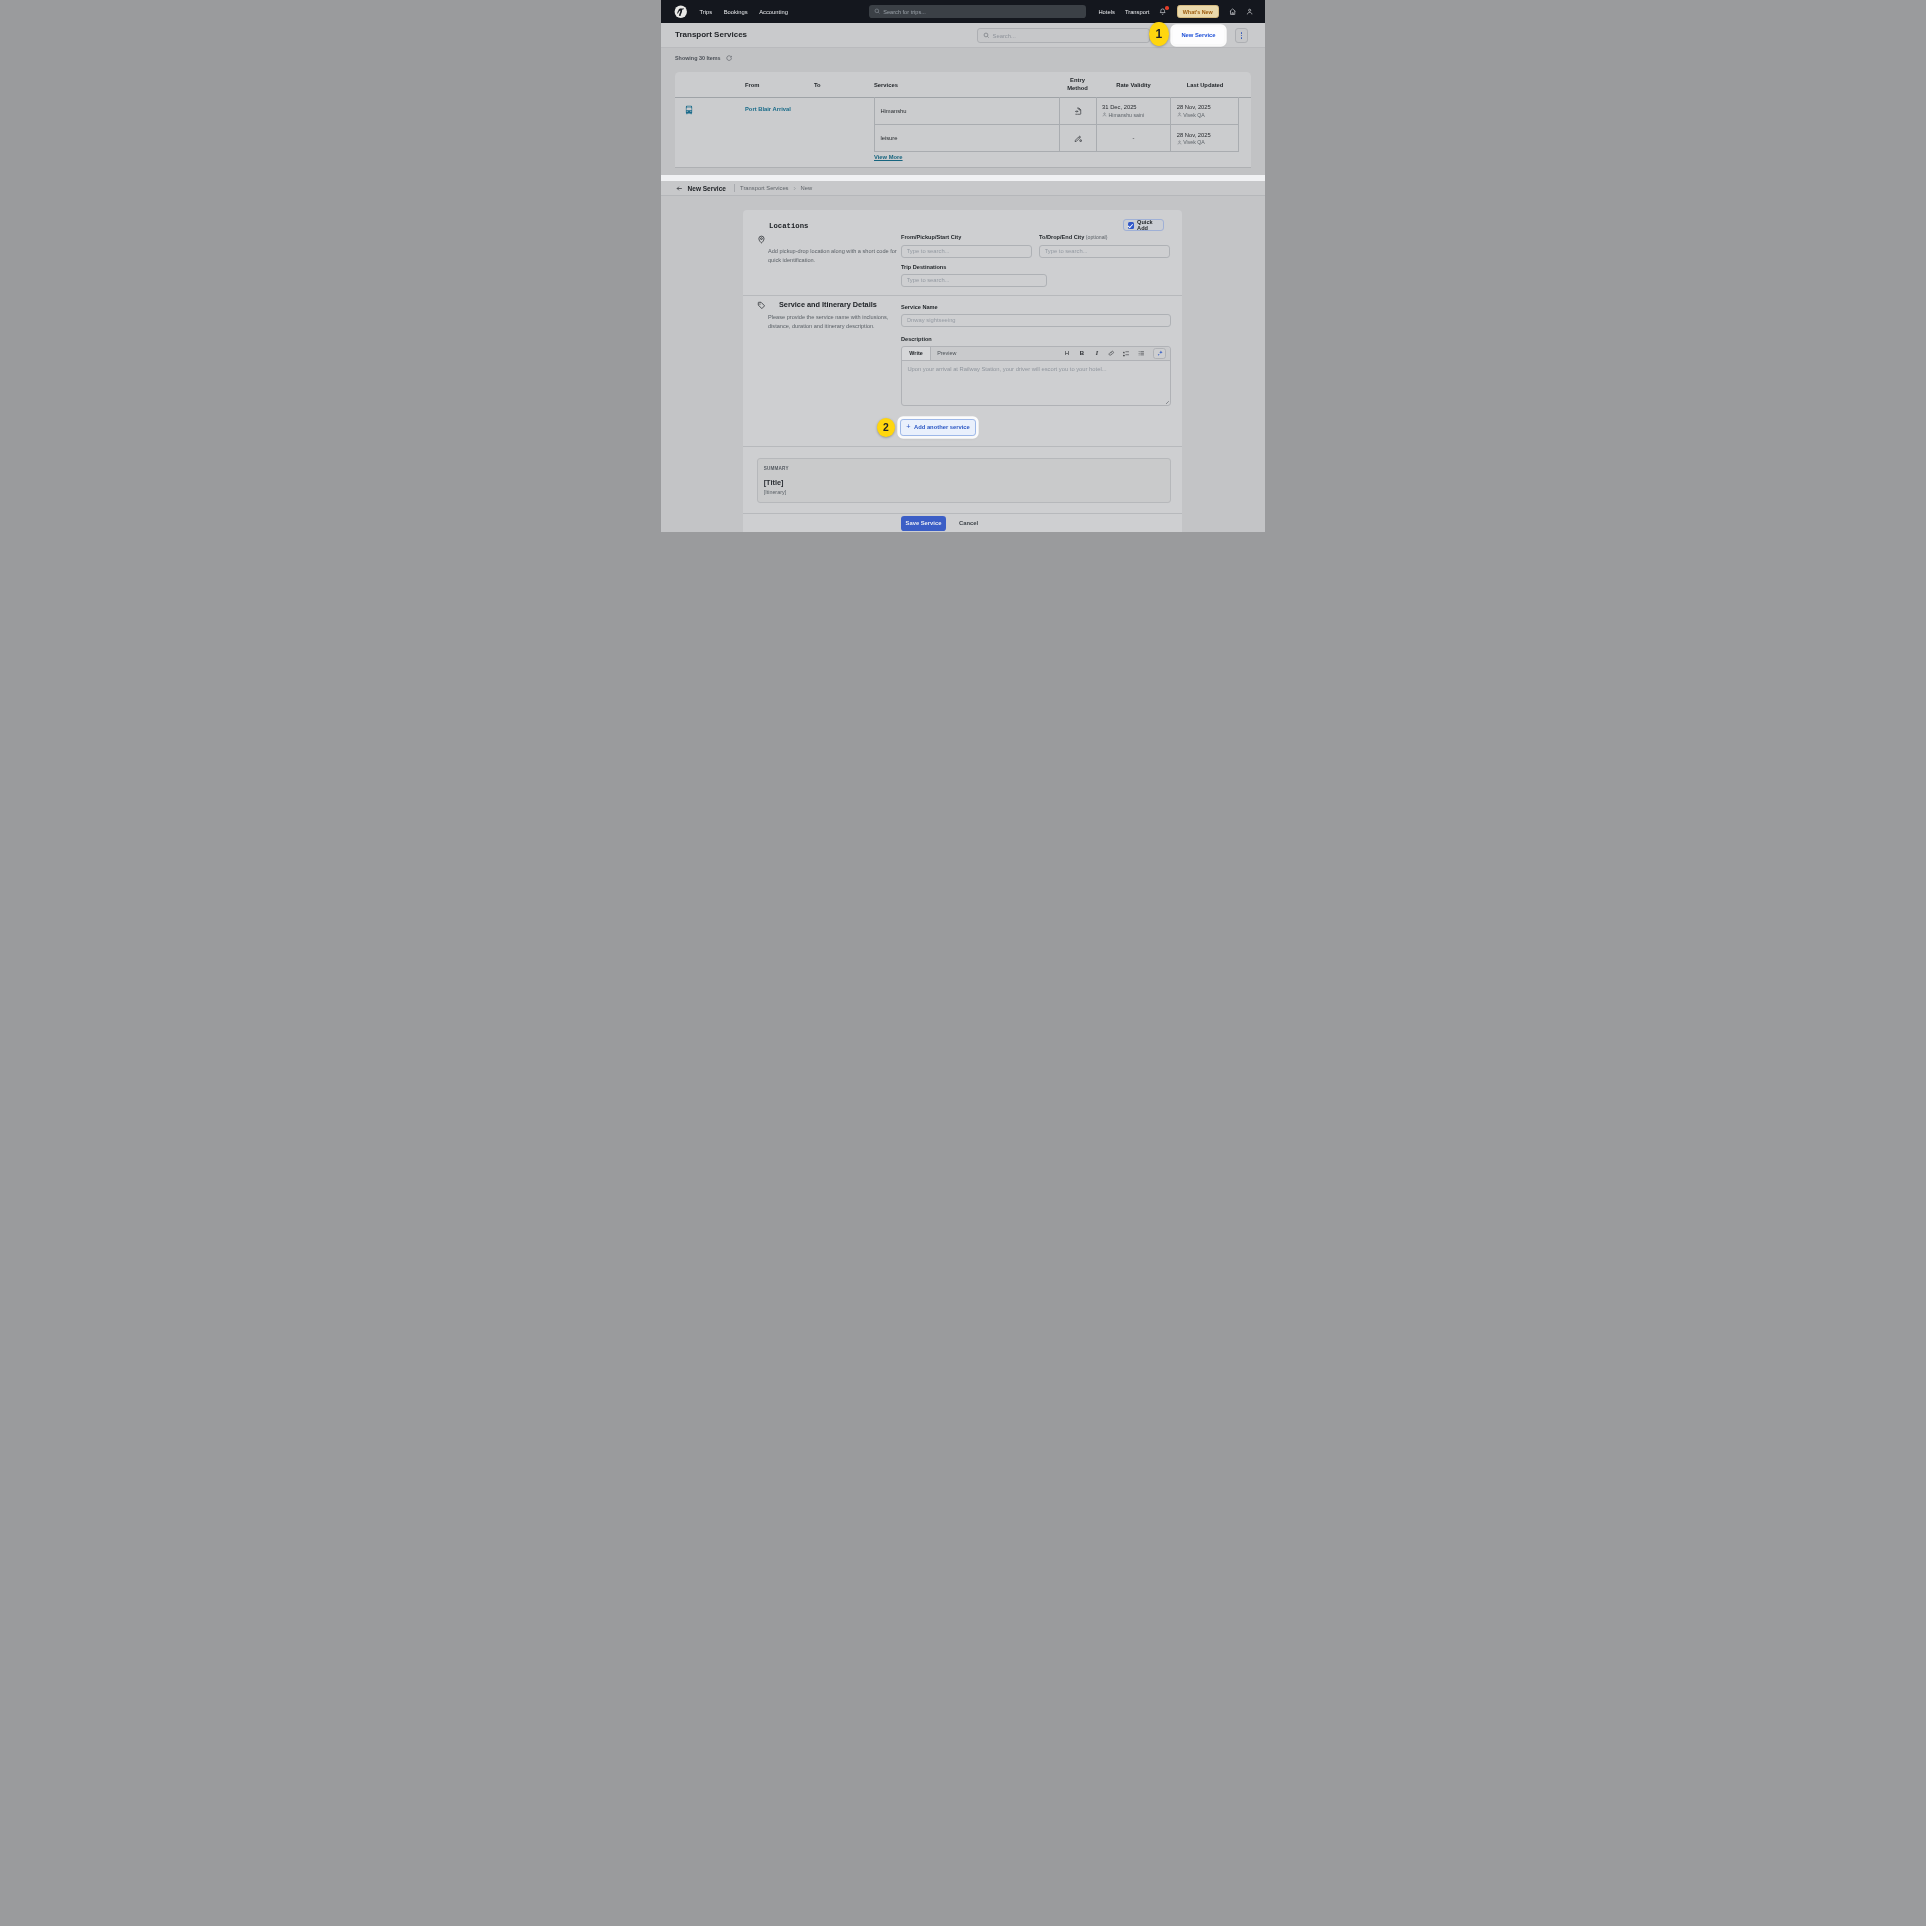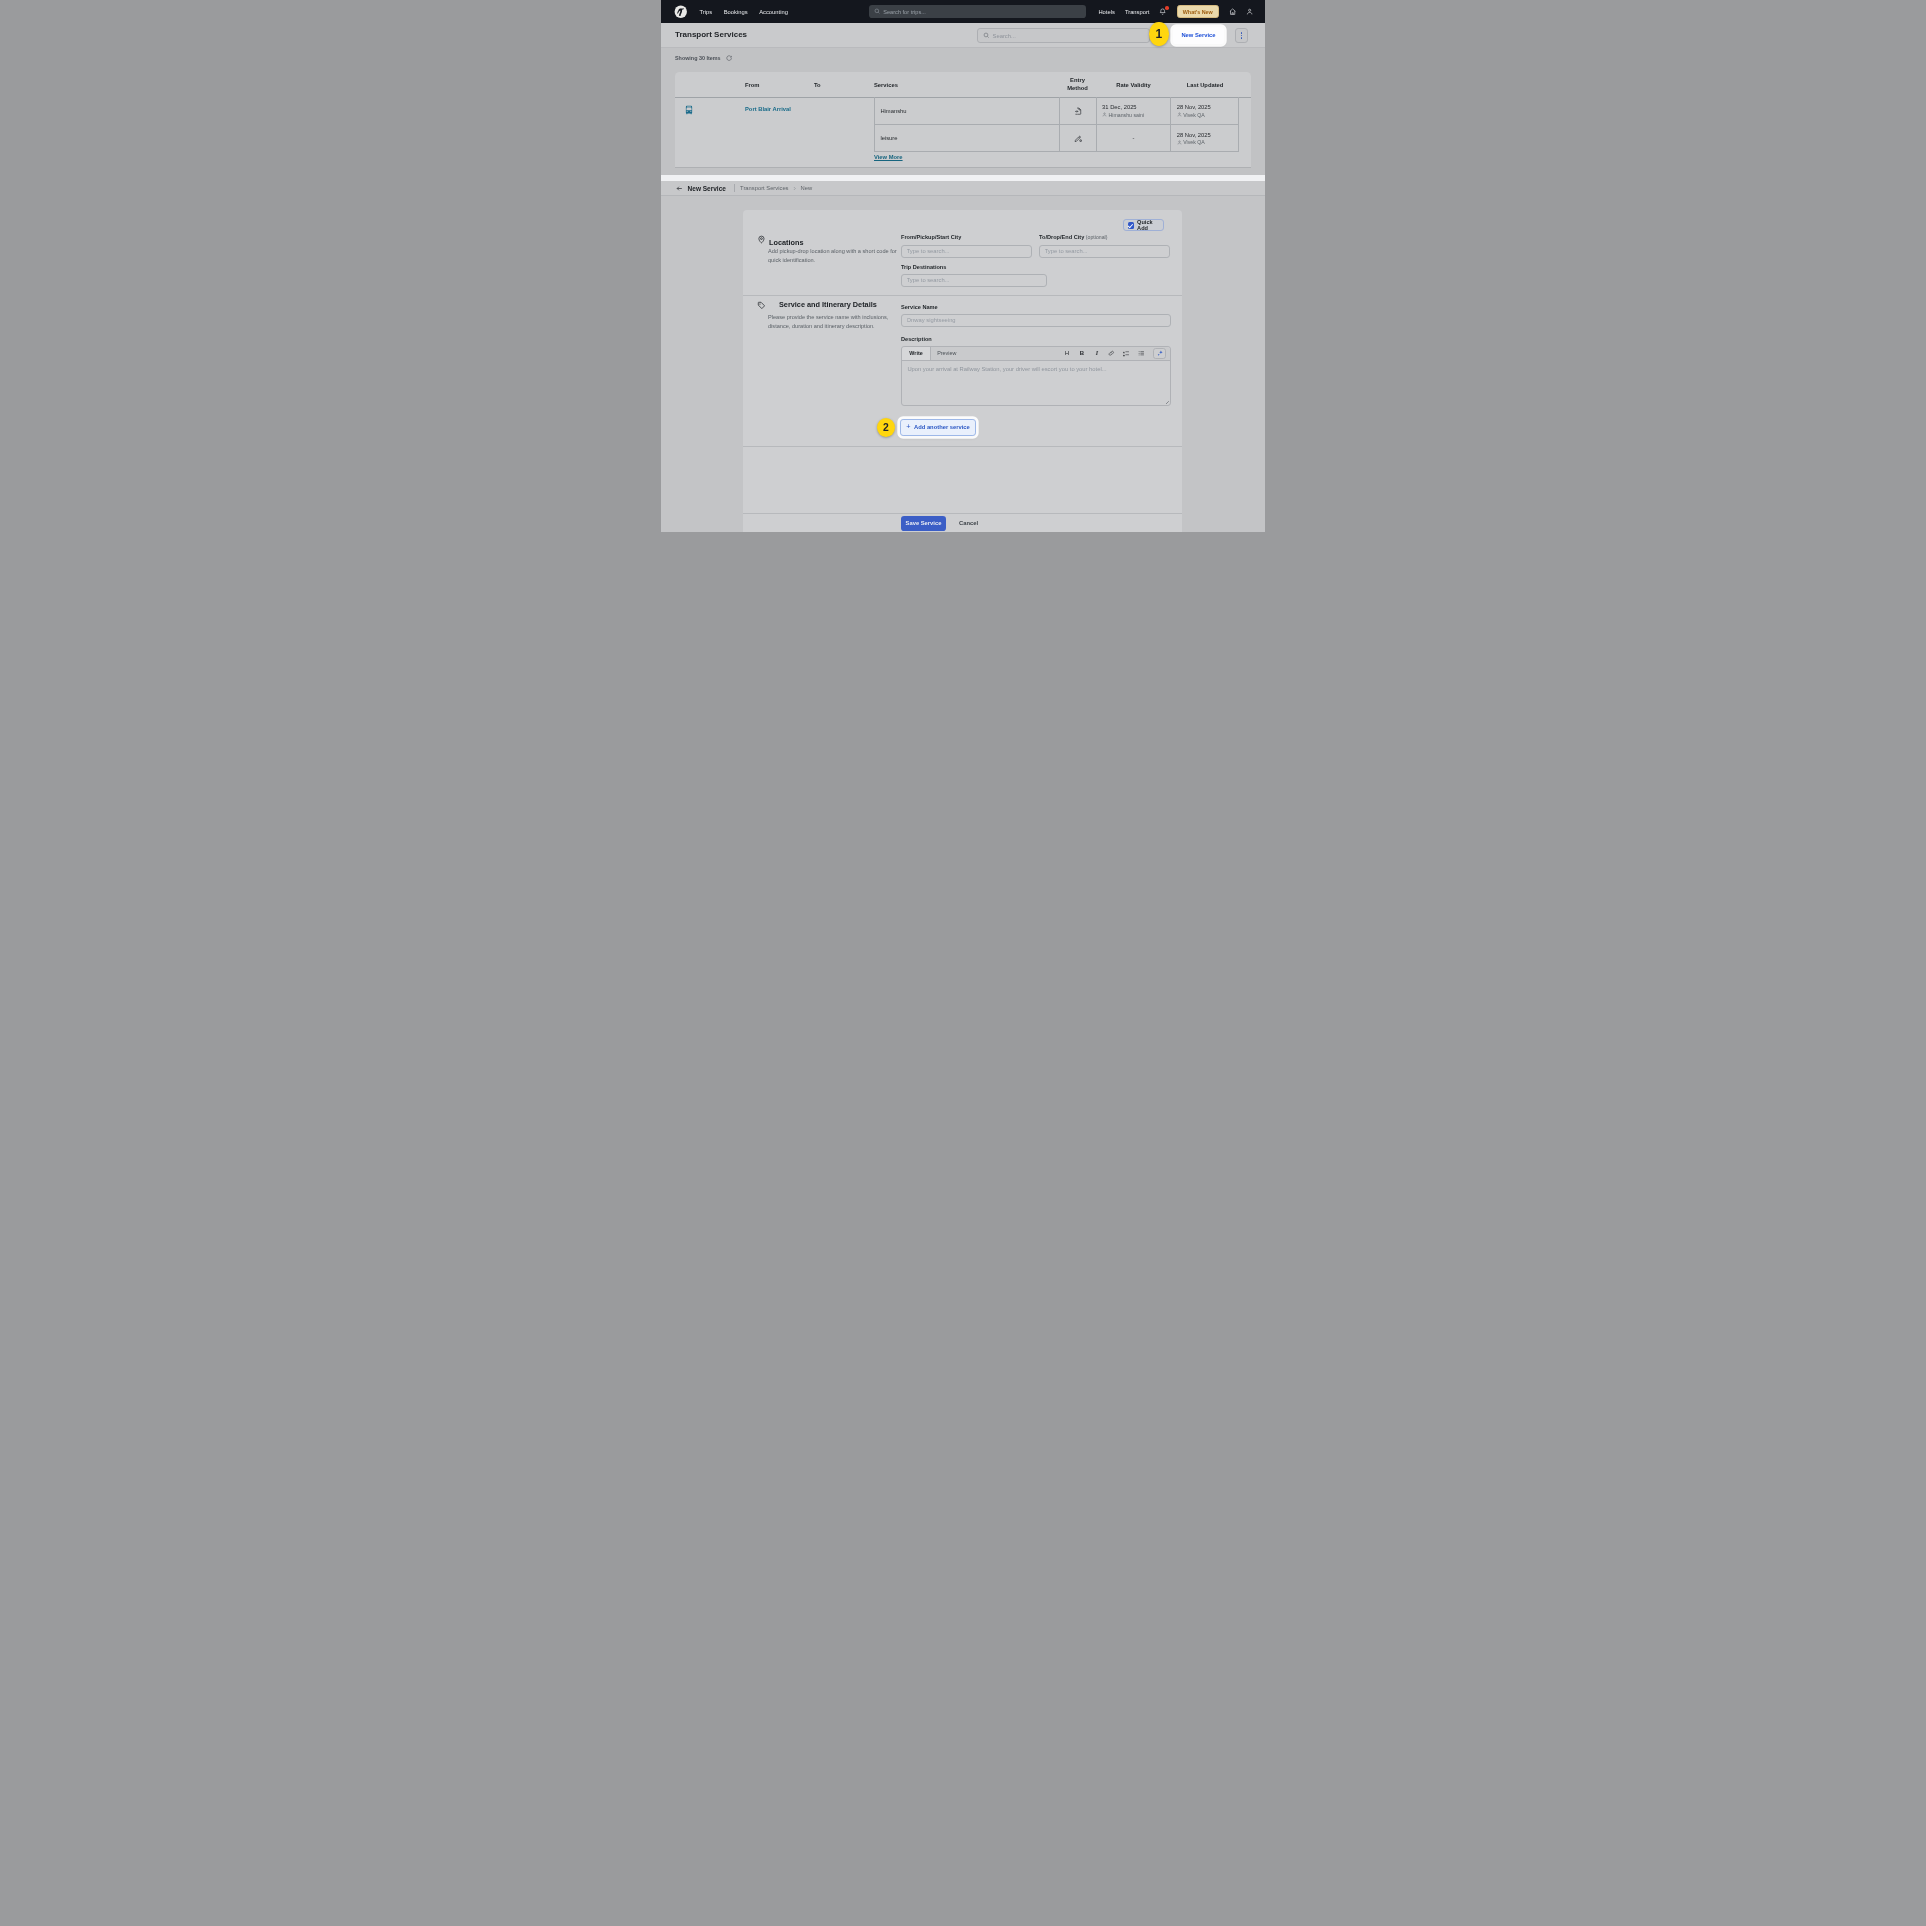--- a/index.html
+++ b/index.html
@@ -301,21 +301,21 @@
 
       <div class="quick-add">
         <span class="checkbox"></span>
         <span class="quick-add-label">Quick Add</span>
       </div>
 
       <svg class="sec-icon" style="left:13.5px; top:25px;" viewBox="0 0 24 24" fill="none" stroke-width="2">
           <path d="M12 21.5S5 15.6 5 10a7 7 0 1 1 14 0c0 5.6-7 11.5-7 11.5z"></path>
           <circle cx="12" cy="9.8" r="2.4"></circle>
         </svg>
-      <h2 class="sec-title" style="left:26px; top:28px;">Locations</h2>
+      <h2 class="sec-title" style="left:26px; top:12px;font-family:Liberation Mono, monospace;">Locations</h2>
       <p class="sec-desc" style="left:25px; top:37px; width:129px;">Add pickup-drop location along with a short code for quick identification.</p>
 
       <label class="fld-label" style="left:158px; top:24px;">From/Pickup/Start City</label>
       <input class="txt-input" style="left: 158px; top: 35px; width: 131px;" placeholder="Type to search...">
       <label class="fld-label" style="left:296px; top:24px;">
         <span>To/Drop/End City</span>&nbsp;<span class="opt">(optional)</span>
       </label>
       <input class="txt-input" style="left: 296px; top: 35px; width: 131px;" placeholder="Type to search...">
       <label class="fld-label" style="left:158px; top:54px;">Trip Destinations</label>
       <input class="txt-input" style="left: 158px; top: 64px; width: 146px;" placeholder="Type to search...">
@@ -386,20 +386,25 @@
       </div>
 
       <div class="badge badge-2">2</div>
       <button class="add-btn">
         <span class="plus">+</span>
         <span>Add another service</span>
       </button>
 
       <div class="card-divider" style="top:236px;"></div>
 
+      <div class="summary-box">
+        <div class="summary-label">SUMMARY</div>
+        <div class="summary-title">[Title]</div>
+        <div class="summary-itin">[Itinerary]</div>
+      </div>
 
       <div class="card-divider" style="top:303px;"></div>
 
       <button class="save-btn">Save Service</button>
       <span class="cancel-btn">Cancel</span>
     </div>
   </div>
 
 </div>
 

